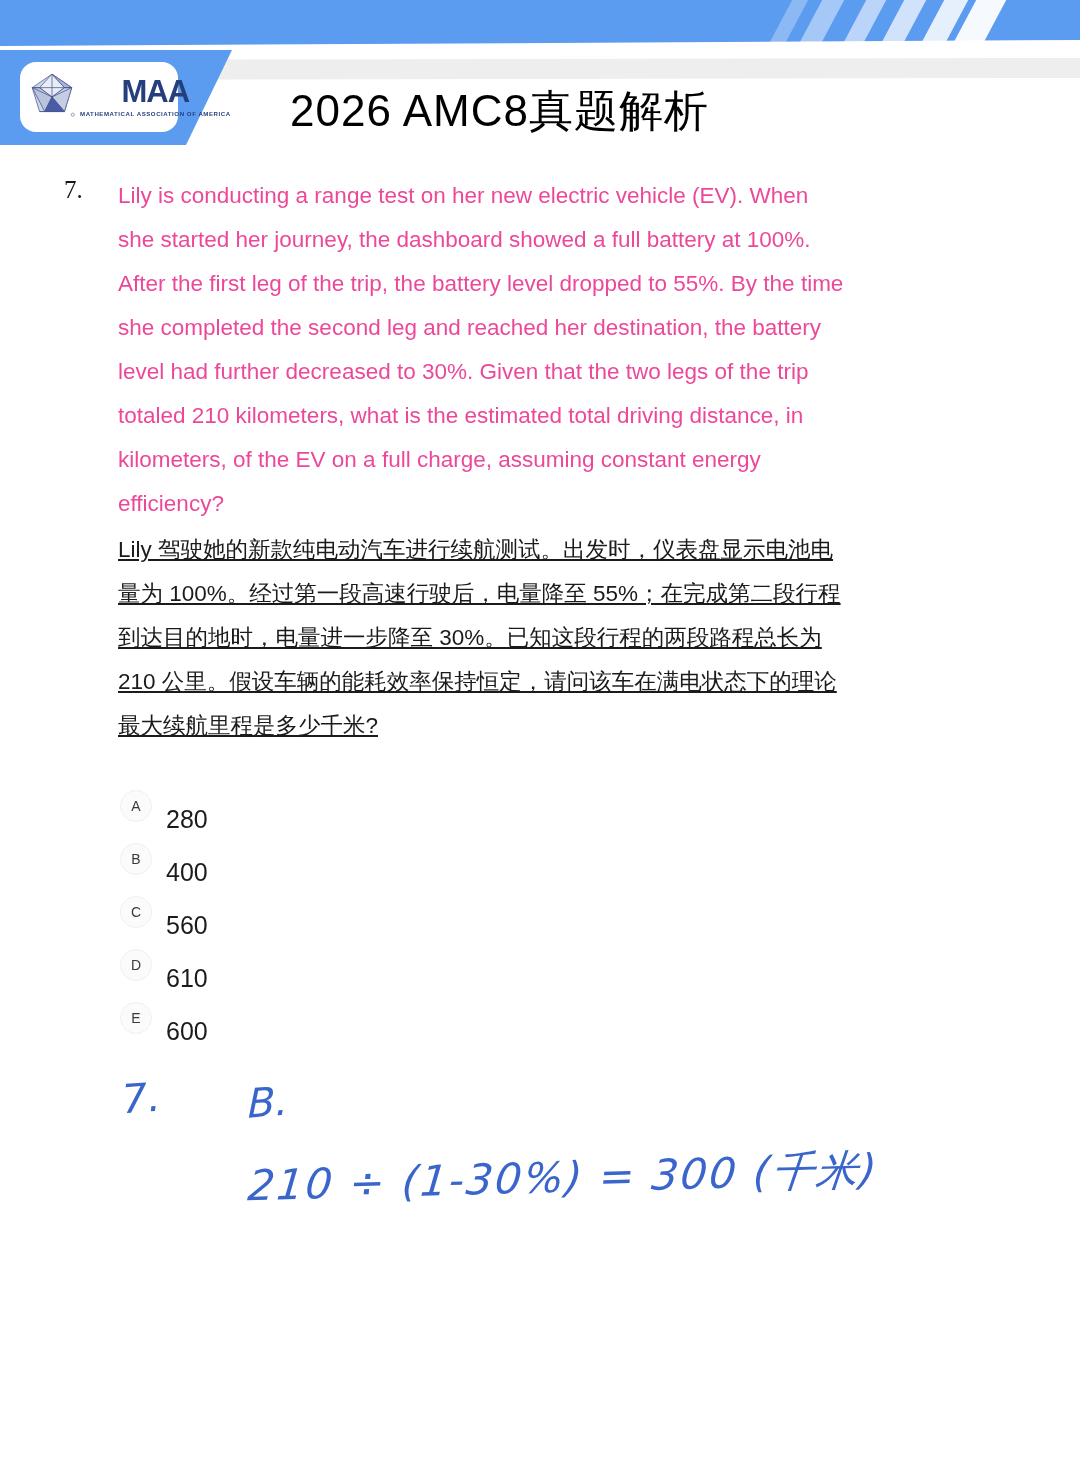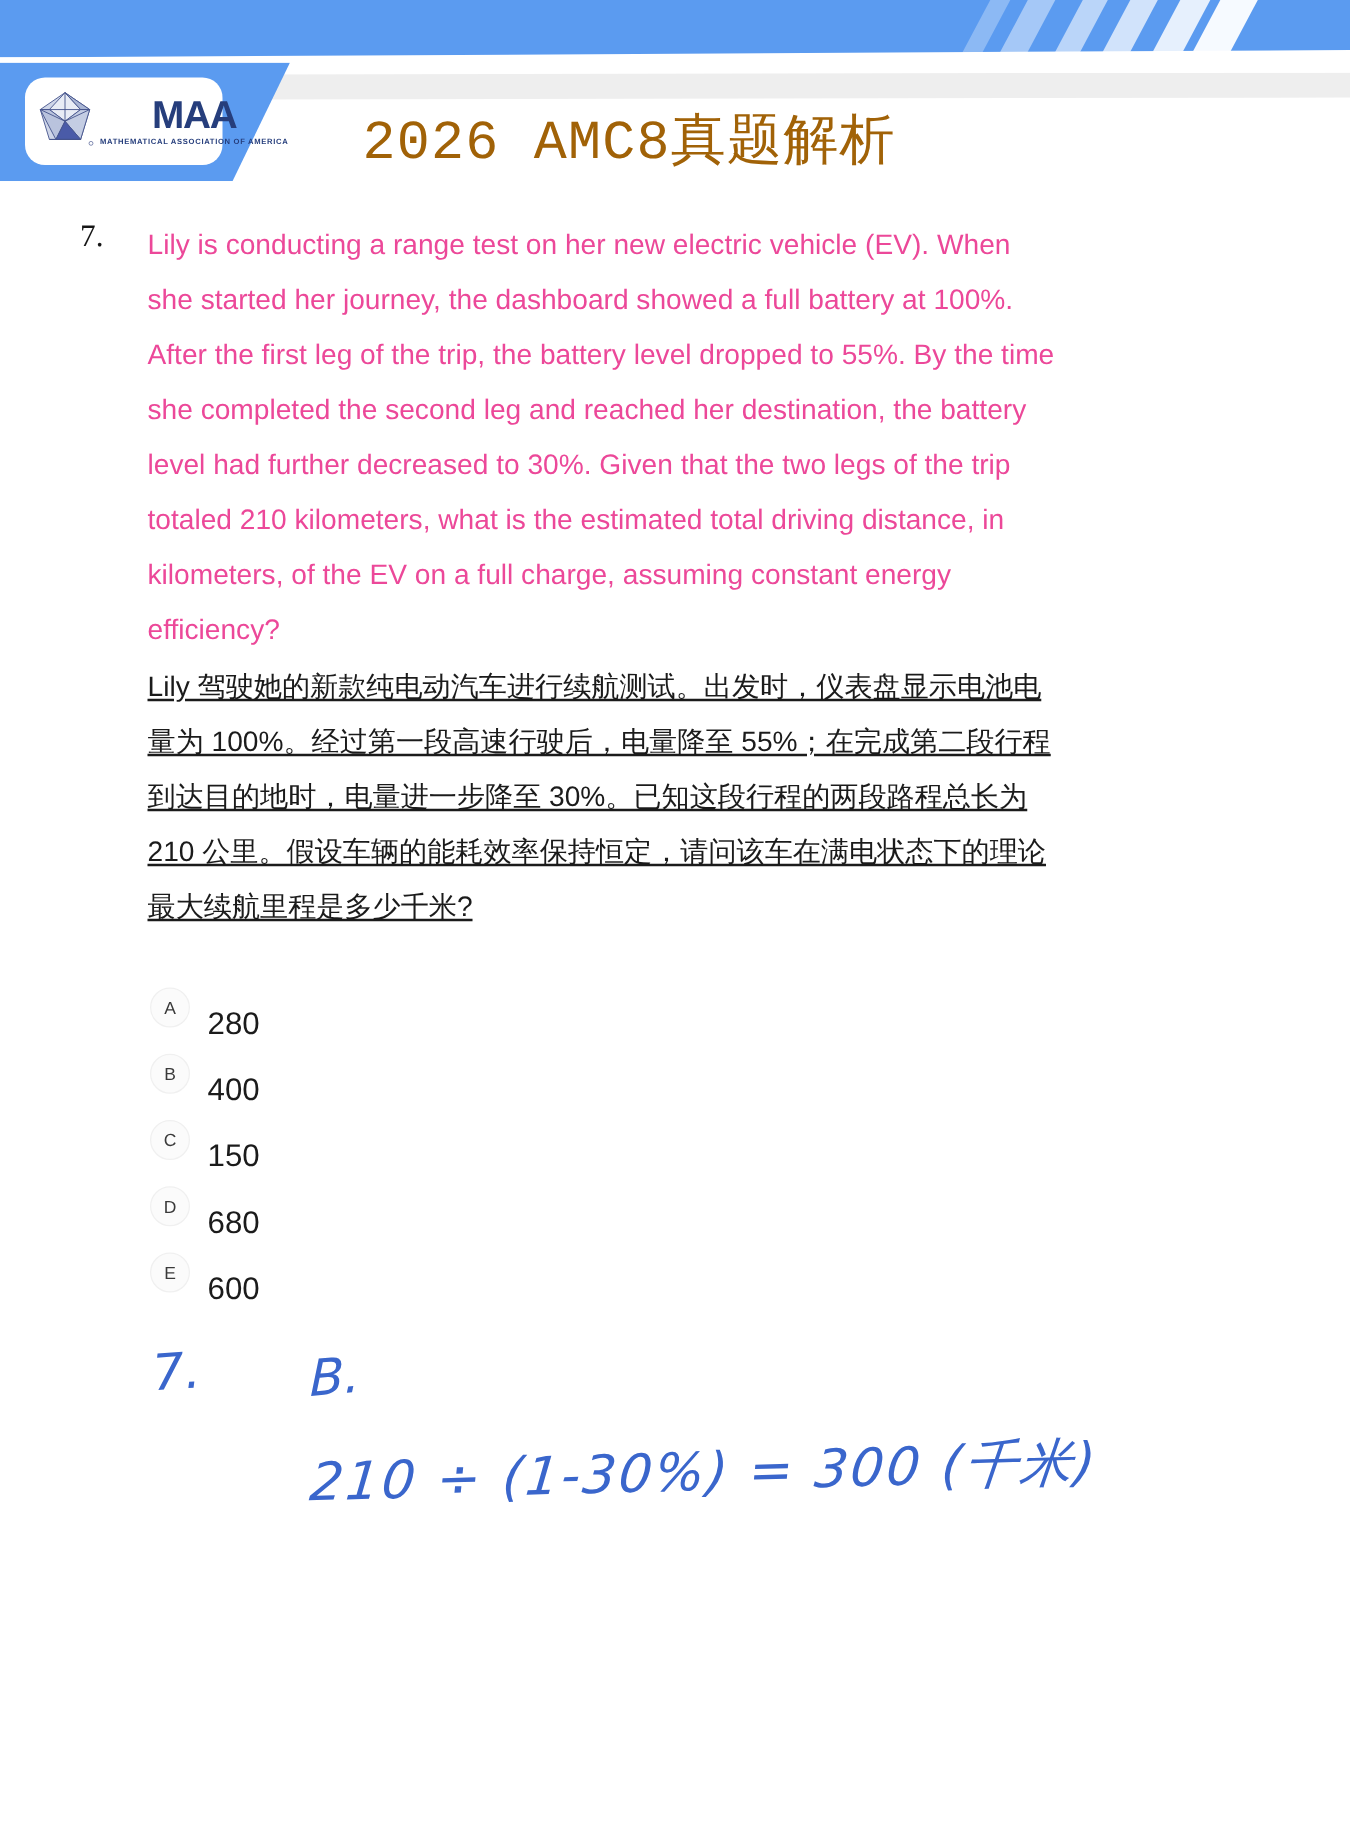--- a/index.html
+++ b/index.html
@@ -100,23 +100,23 @@
     letter-spacing: .55px;
     color: #263e7c;
     margin-top: 3px;
     white-space: nowrap;
   }
 
   .page-title {
     position: absolute;
     left: 290px;
     top: 82px;
-    font-family: Liberation Mono, monospace;
+    font-family: Liberation Sans, sans-serif;
     font-size: 44px;
-    color: #a16207;
+    color: #000000;
     letter-spacing: 1px;
     white-space: nowrap;
   }
 
   
   .question {
     position: absolute;
     left: 64px;
     top: 174px;
     width: 780px;
@@ -267,25 +267,25 @@
   <div class="choice">
     <div class="choice-letter">A</div>
     <div class="choice-value">280</div>
   </div>
   <div class="choice">
     <div class="choice-letter">B</div>
     <div class="choice-value">400</div>
   </div>
   <div class="choice">
     <div class="choice-letter">C</div>
-    <div class="choice-value">150</div>
+    <div class="choice-value">560</div>
   </div>
   <div class="choice">
     <div class="choice-letter">D</div>
-    <div class="choice-value">680</div>
+    <div class="choice-value">610</div>
   </div>
   <div class="choice">
     <div class="choice-letter">E</div>
     <div class="choice-value">600</div>
   </div>
 </div>
 
 <div class="hand hand-num">7.</div>
 <div class="hand hand-ans">B.</div>
 <div class="hand hand-work">210 ÷ (1-30%) = 300 (千米)</div>

